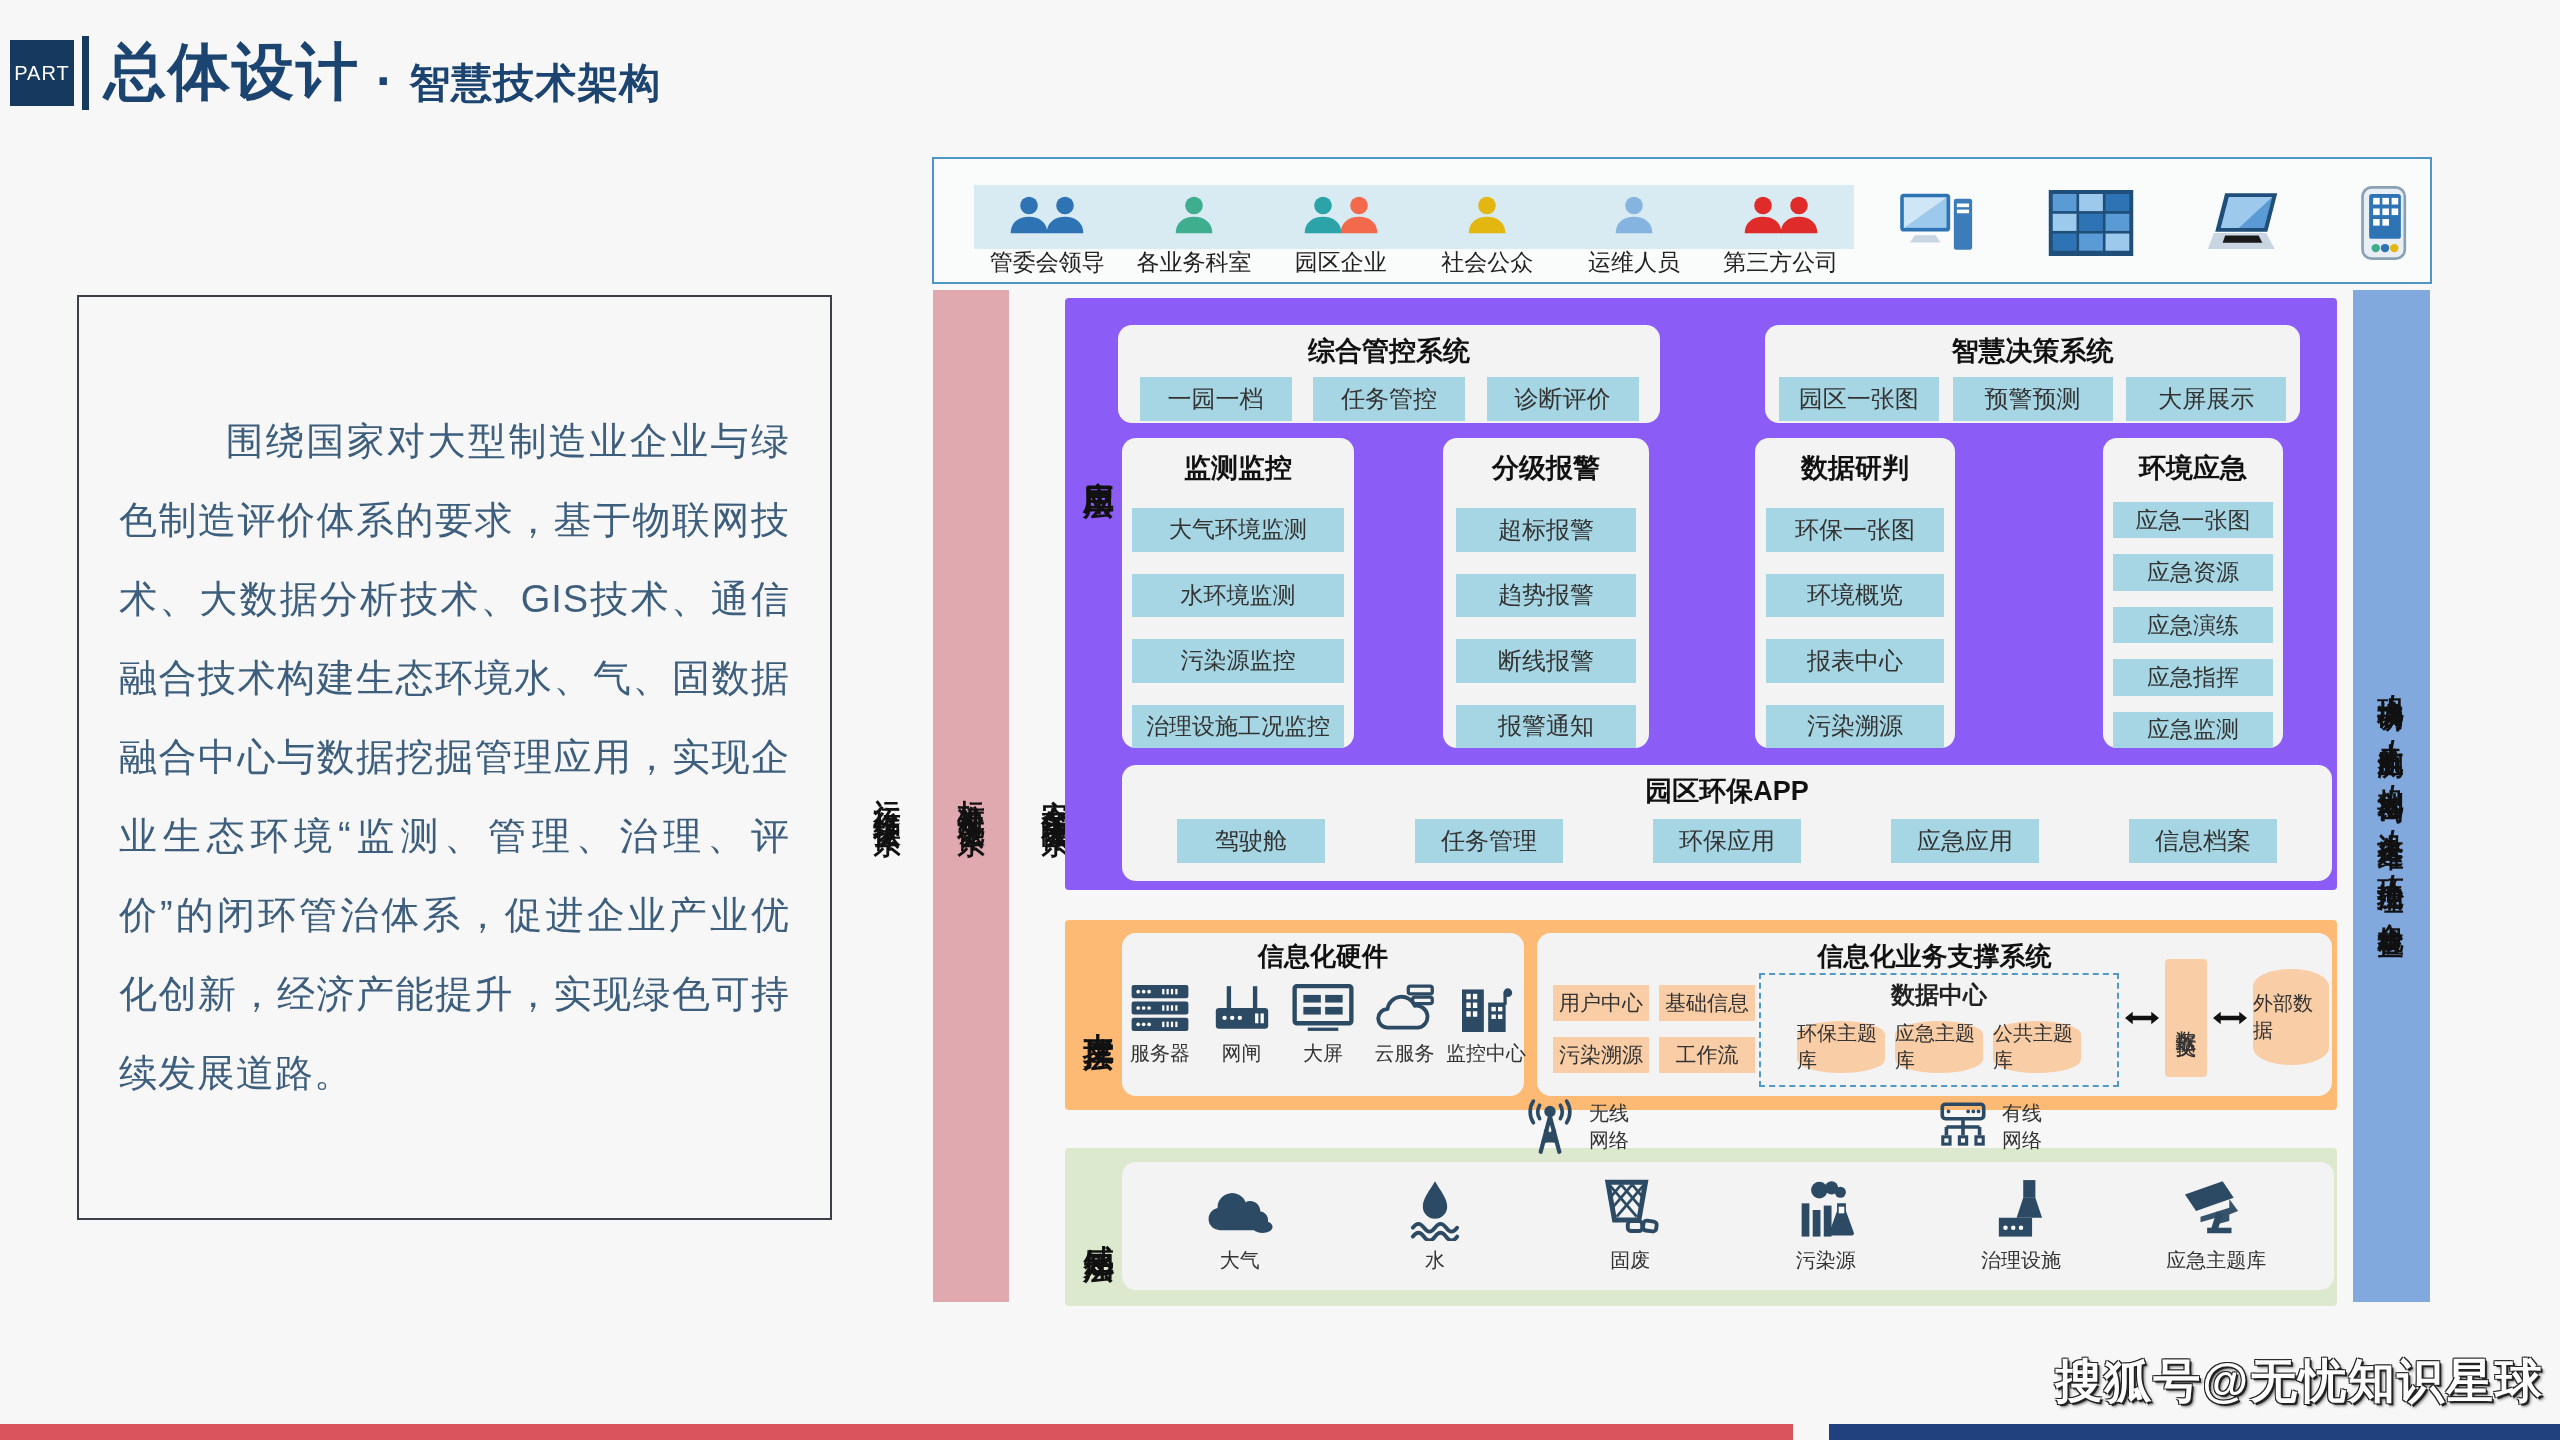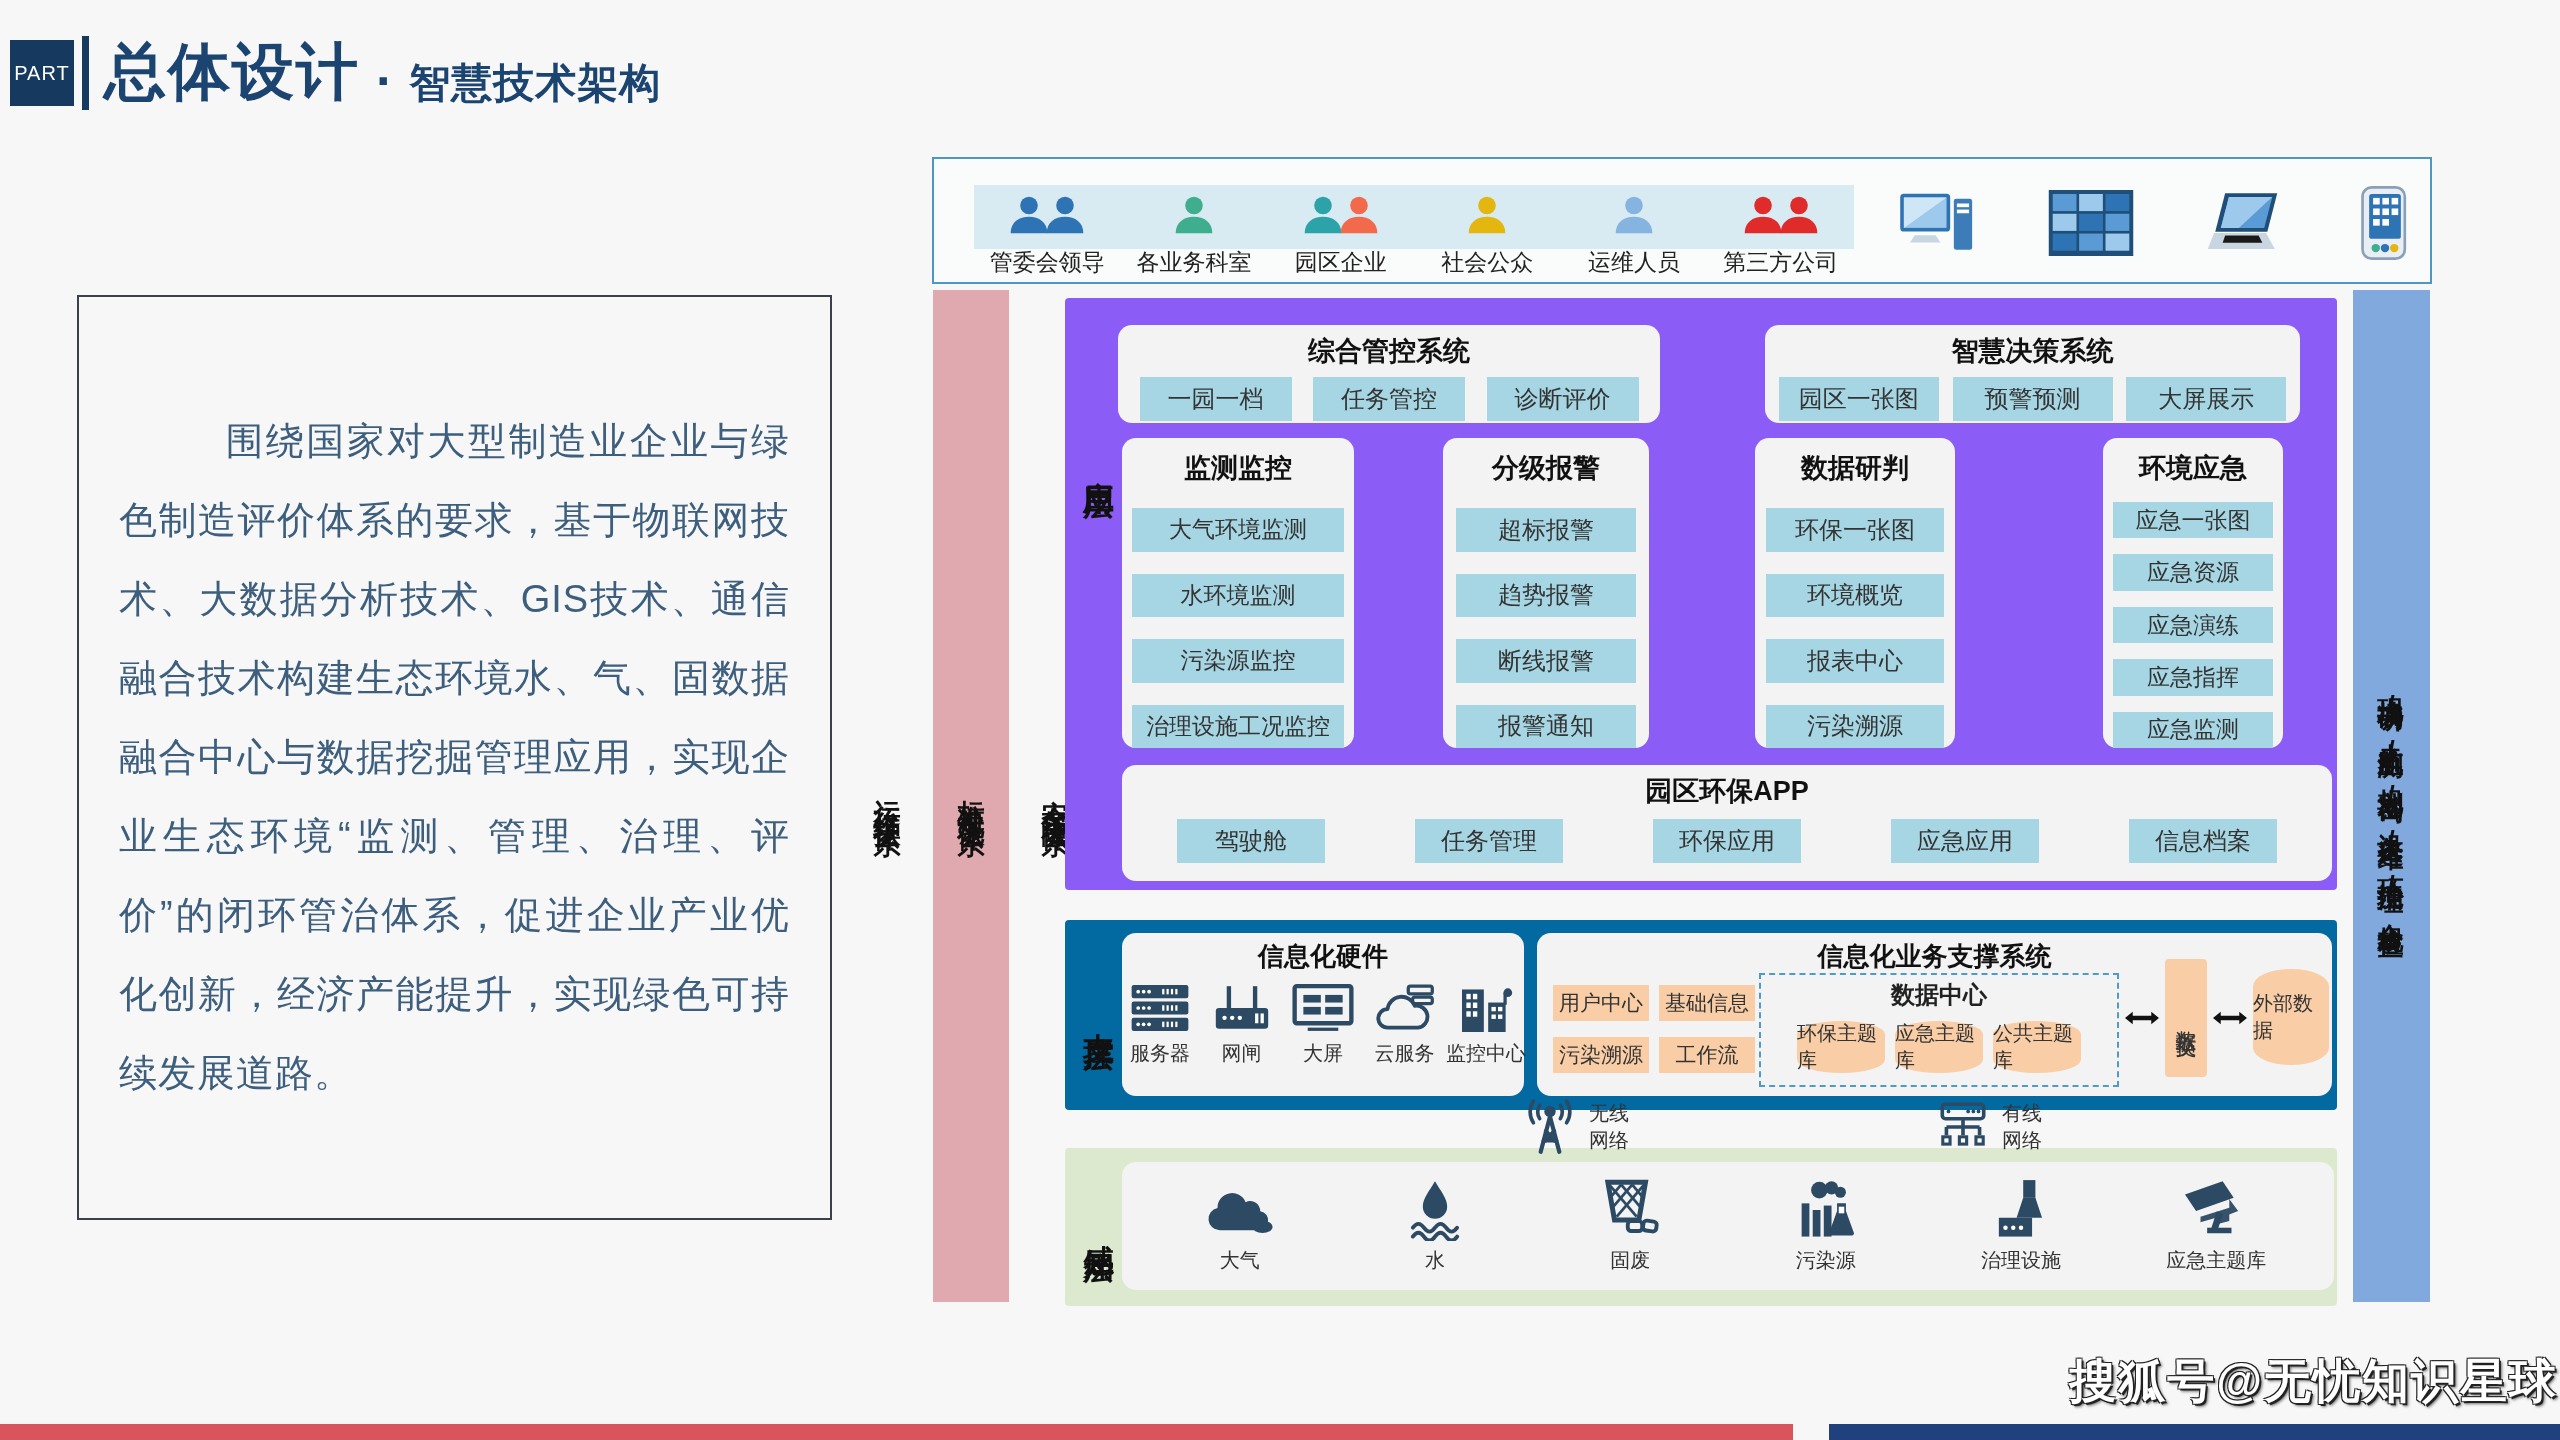--- a/index.html
+++ b/index.html
@@ -48,21 +48,21 @@
     display:flex;align-items:center;justify-content:center;}
   .pink-bar .vtext{display:flex;flex-direction:column;gap:48px;}
   .pink-bar span{font-size:27px;font-weight:700;color:#111;letter-spacing:6px;}
   .right-bar{position:absolute;left:2353px;top:290px;width:77px;height:1012px;background:#82A9DE;
     display:flex;align-items:center;justify-content:center;}
   .right-bar span{font-size:26px;font-weight:700;color:#111;letter-spacing:3px;}
 
   
   .band{position:absolute;left:1065px;width:1272px;border-radius:4px;}
   .band-app{top:298px;height:592px;background:#8b5cf6;}
-  .band-support{top:920px;height:190px;background:#0369a1;}
+  .band-support{top:920px;height:190px;background:#fdba74;}
   .band-perception{top:1148px;height:158px;background:#DDE9CE;}
   .band-label{position:absolute;left:12px;font-size:31px;font-weight:700;color:#111;letter-spacing:5px;}
   .band-app .band-label{top:158px;}
   .band-support .band-label{top:50%;transform:translateY(-50%);}
   .band-perception .band-label{top:50%;transform:translateY(-50%);}
 
   .white-box{position:absolute;background:#F3F3F3;border-radius:14px;box-sizing:border-box;}
   .box-title{text-align:center;font-size:27px;font-weight:700;color:#111;}
   .chip{display:flex;align-items:center;justify-content:center;background:#A6D6E3;color:#333;
     font-size:24px;}
@@ -122,21 +122,21 @@
   
   .percbox{left:57px;top:14px;width:1212px;height:128px;display:flex;
     justify-content:space-around;align-items:center;padding:0 20px;}
   .perc-item{display:flex;flex-direction:column;align-items:center;width:120px;}
   .perc-item svg{height:62px;width:72px;}
   .perc-label{margin-top:6px;font-size:20px;color:#333;white-space:nowrap;}
 
   
   .bottom-red{position:absolute;left:0;top:1424px;width:1793px;height:16px;background:#D9545C;}
   .bottom-blue{position:absolute;left:1829px;top:1424px;width:731px;height:16px;background:#21407E;}
-  .watermark{position:absolute;right:2px;top:1350px;font-size:47px;font-weight:700;color:#fff;
+  .watermark{position:absolute;right:16px;top:1350px;font-size:47px;font-weight:700;color:#fff;
     letter-spacing:2px;
     text-shadow:2px 2px 0 #222,-1px -1px 0 #222,1px -1px 0 #222,-1px 1px 0 #222,3px 3px 3px rgba(0,0,0,.55);}
 
   .ic{fill:#2C4A63;}
 </style>
 </head>
 <body>
 
 <div class="page">
 

